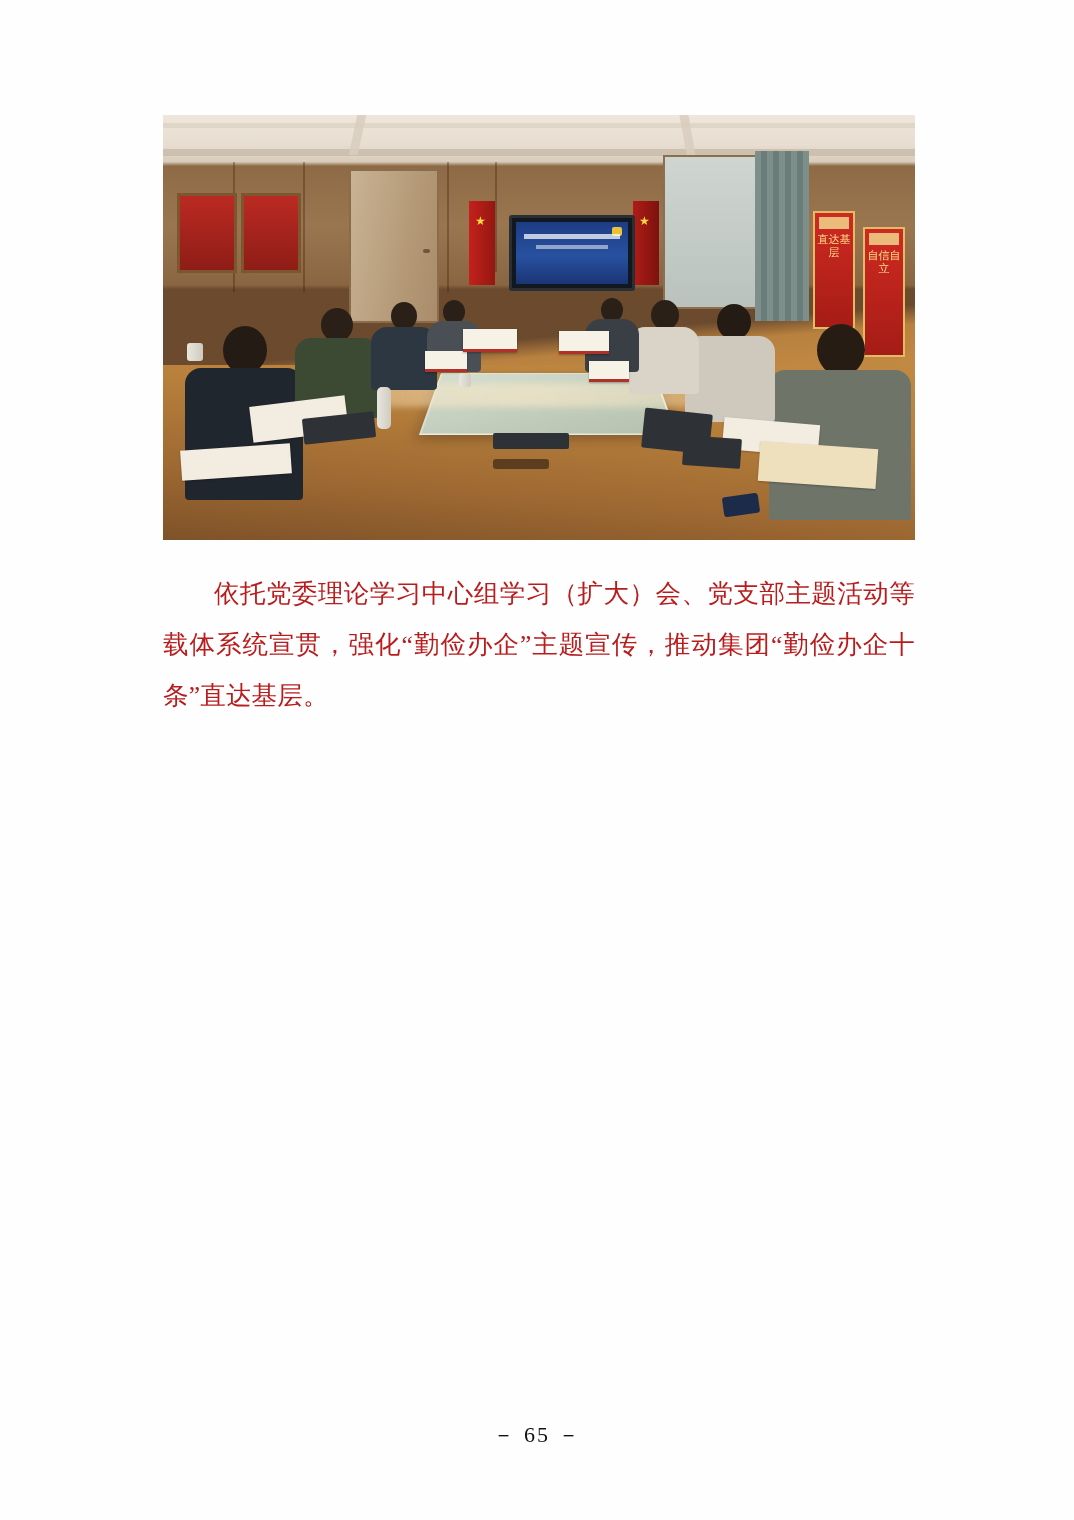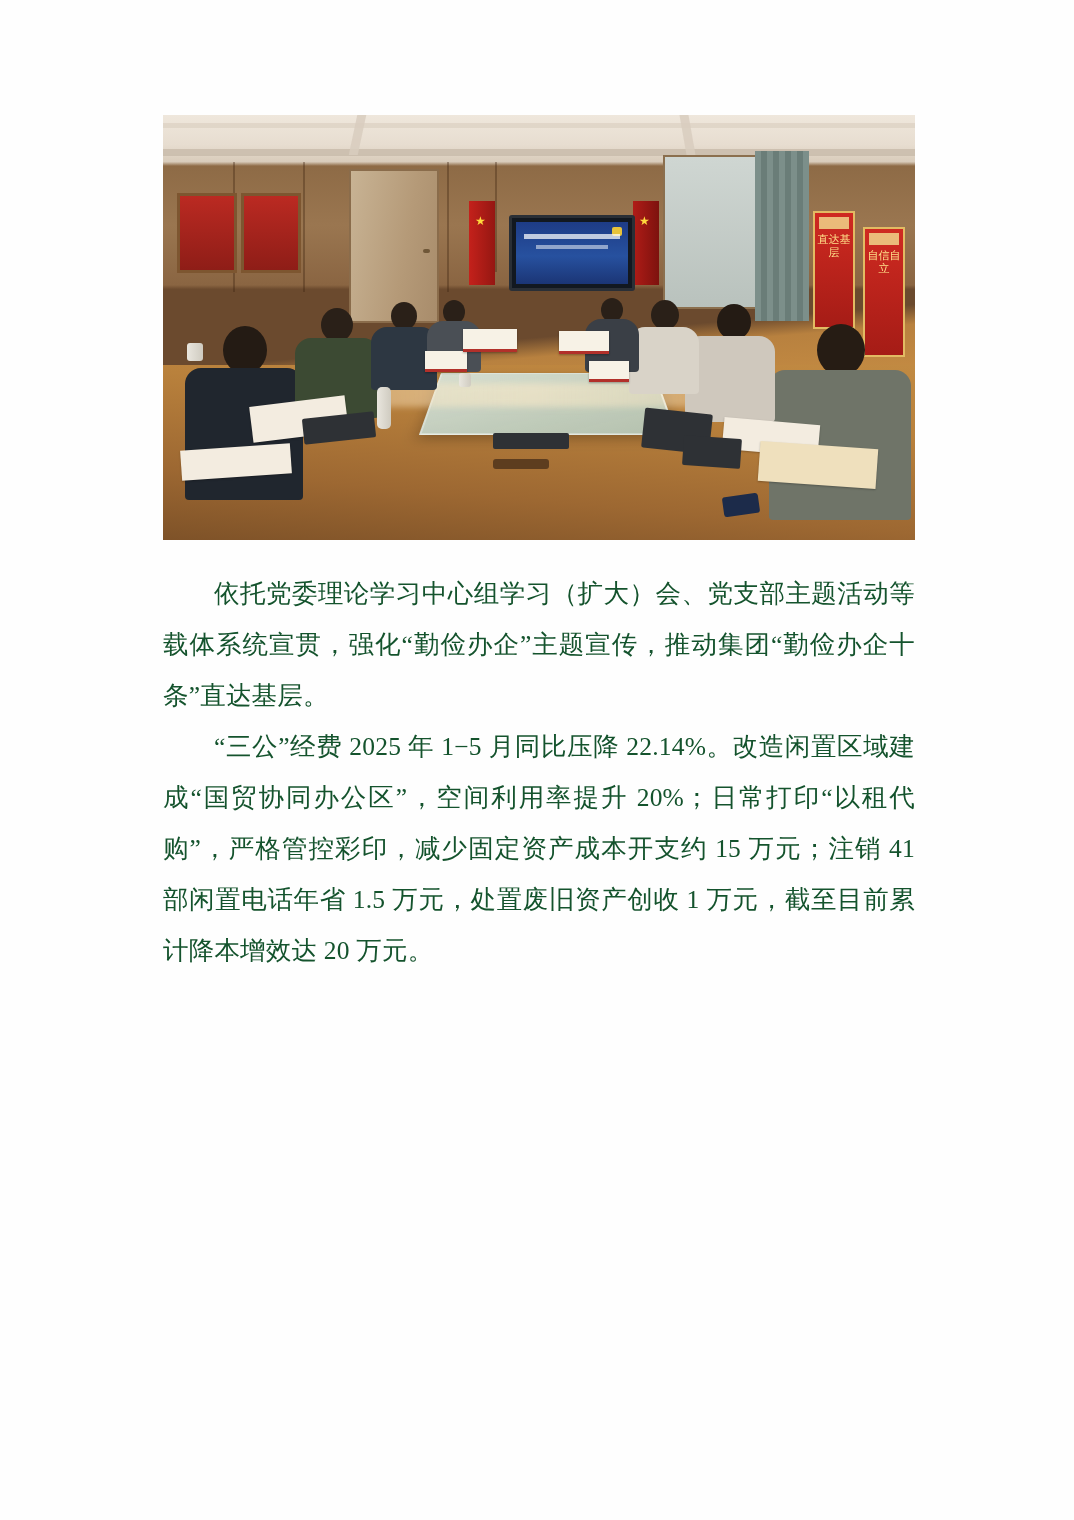--- a/index.html
+++ b/index.html
@@ -272,21 +272,21 @@
 
   
   .para {
     margin: 0;
     font-size: 25.5px;
     line-height: 51px;
     text-align: justify;
     text-justify: inter-ideograph;
     letter-spacing: .2px;
     text-indent: 2em;
-    color: #14532d;
+    color: #b91c1c;
   }
   .para.first { margin-top: 28px; }
   .footer {
     position: absolute;
     left: 0;
     right: 0;
     top: 1420px;
     text-align: center;
     font-size: 22px;
     letter-spacing: 2px;
@@ -401,16 +401,16 @@
 
       <div class="obj bottle" style="left:214px;top:272px;width:14px;height:42px;border-radius:5px"></div>
       <div class="obj bottle" style="left:24px;top:228px;width:16px;height:18px"></div>
       <div class="obj bottle" style="left:296px;top:258px;width:12px;height:14px"></div>
 
       <div class="obj phone" style="left:560px;top:380px;width:36px;height:20px;transform:rotate(-8deg)"></div>
       <div class="obj" style="left:330px;top:344px;width:56px;height:10px;background:#5d3d1f;border-radius:3px"></div>
     </div>
 
     <p class="para first">依托党委理论学习中心组学习（扩大）会、党支部主题活动等载体系统宣贯，强化“勤俭办企”主题宣传，推动集团“勤俭办企十条”直达基层。</p>
-    <p class="para">“三公”经费 2025 年 1−5 月同比压降 22.14%。改造闲置区域建成“国贸协同办公区”，空间利用率提升 20%；日常打印“以租代购”，严格管控彩印，减少固定资产成本开支约 15 万元；注销 41 部闲置电话年省 1.5 万元，处置废旧资产创收 1 万元，截至目前累计降本增效达 20 万元。</p>
   </div>
 
+  <div class="footer">－ 65 －</div>
 </div>
 
 </body></html>

